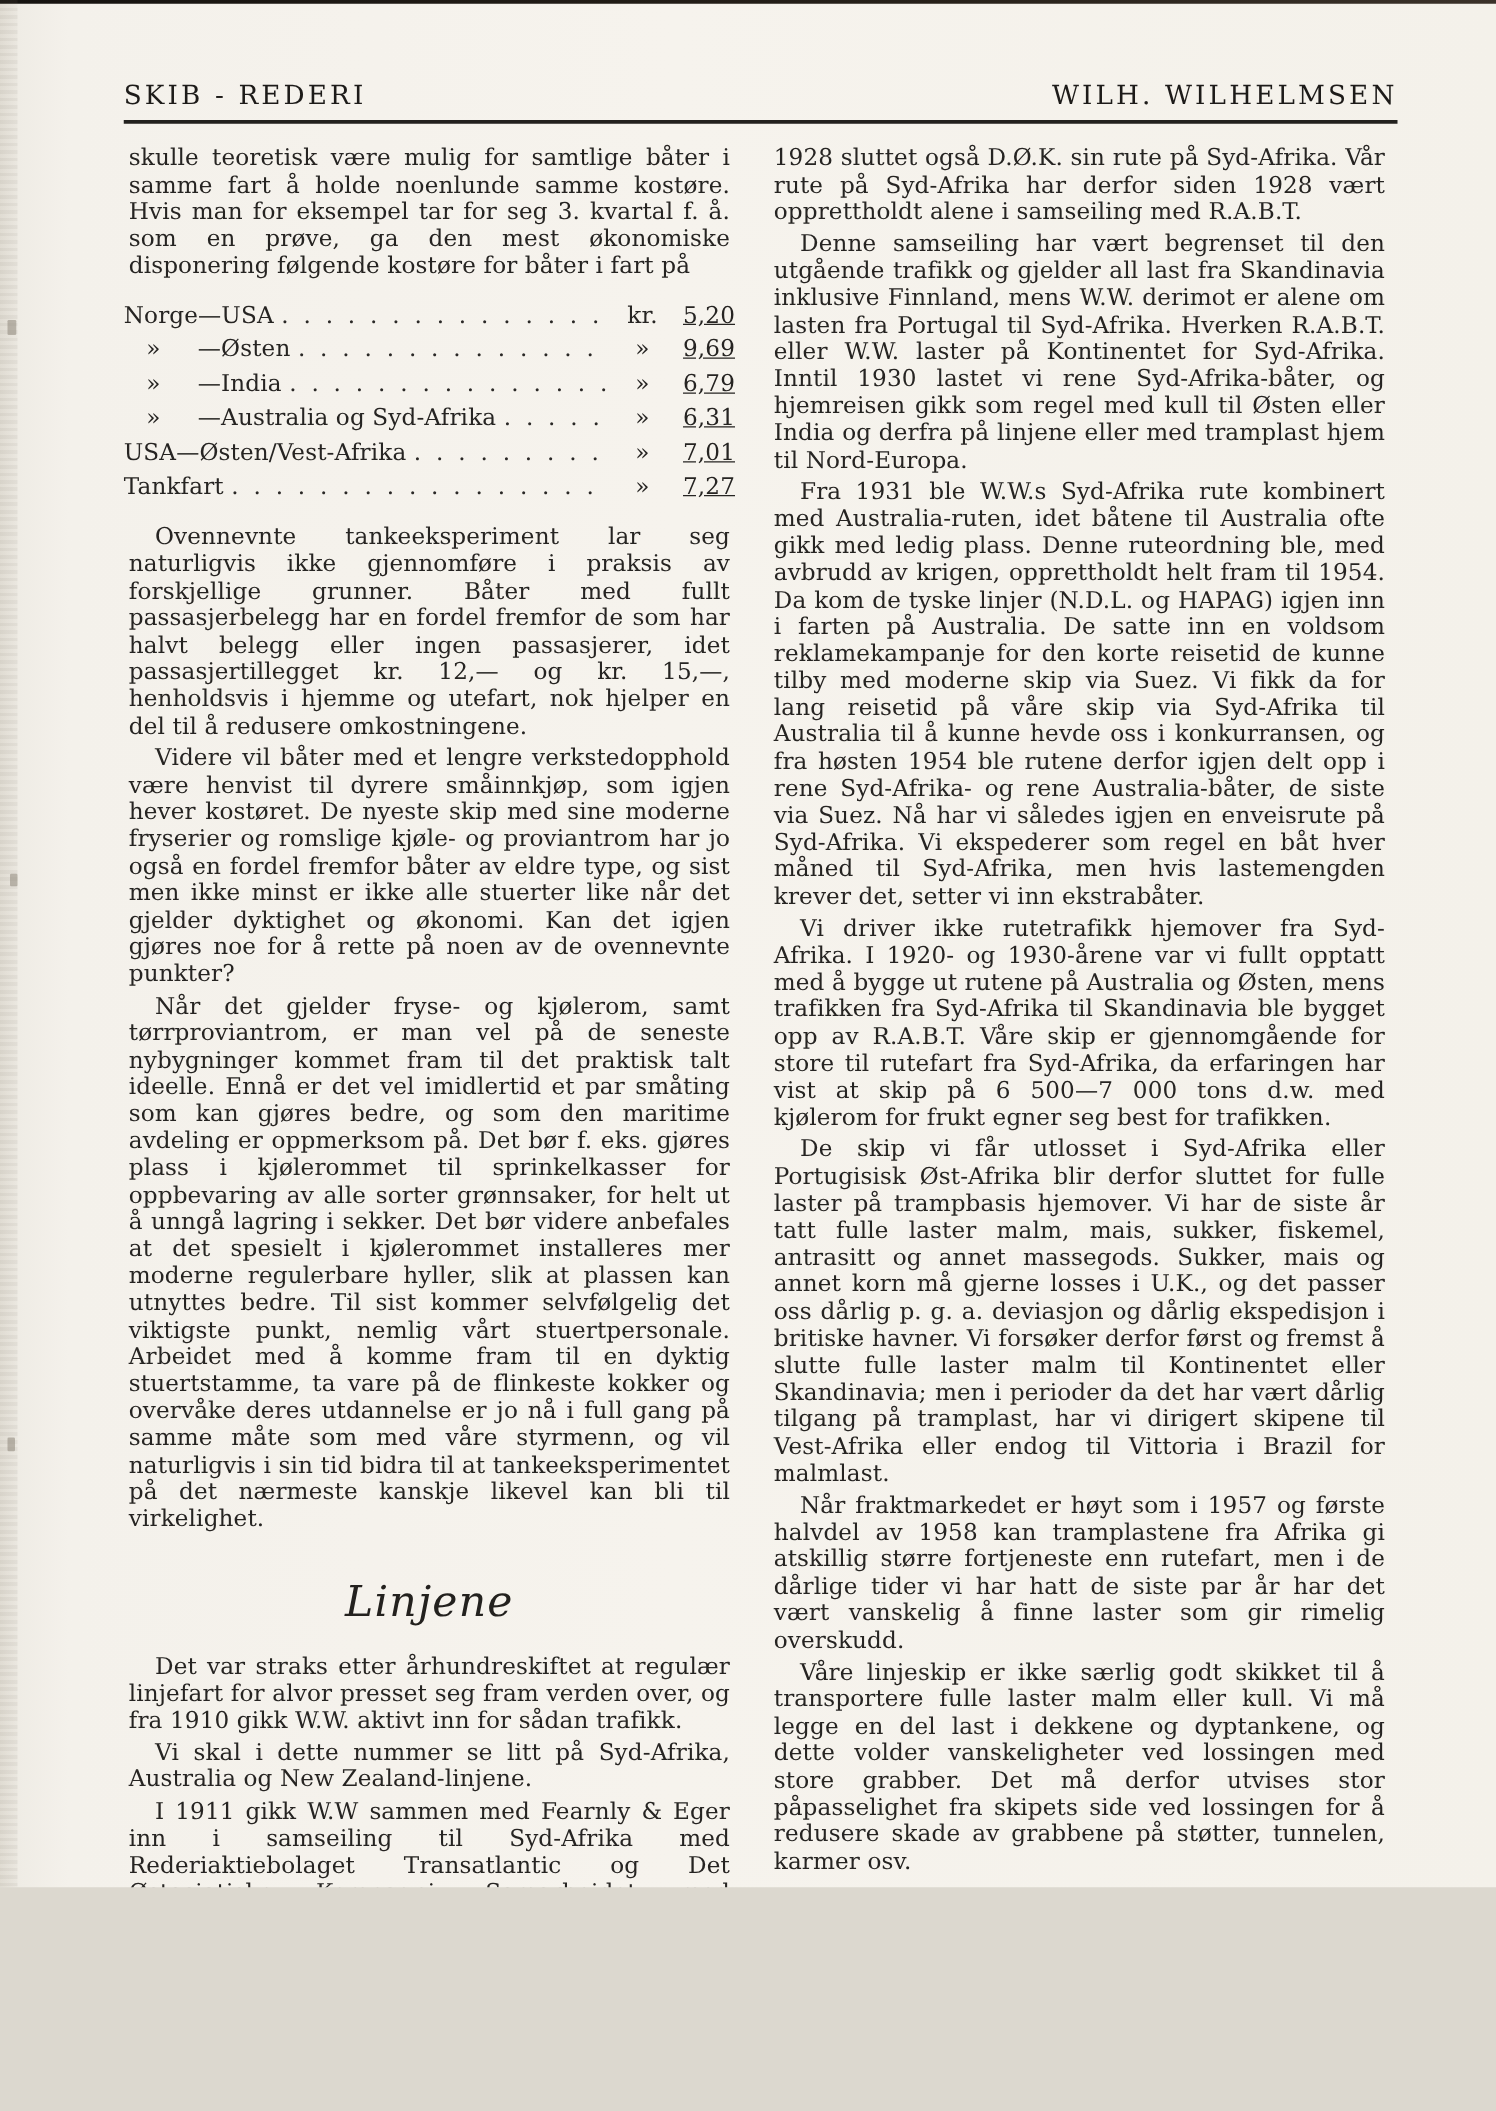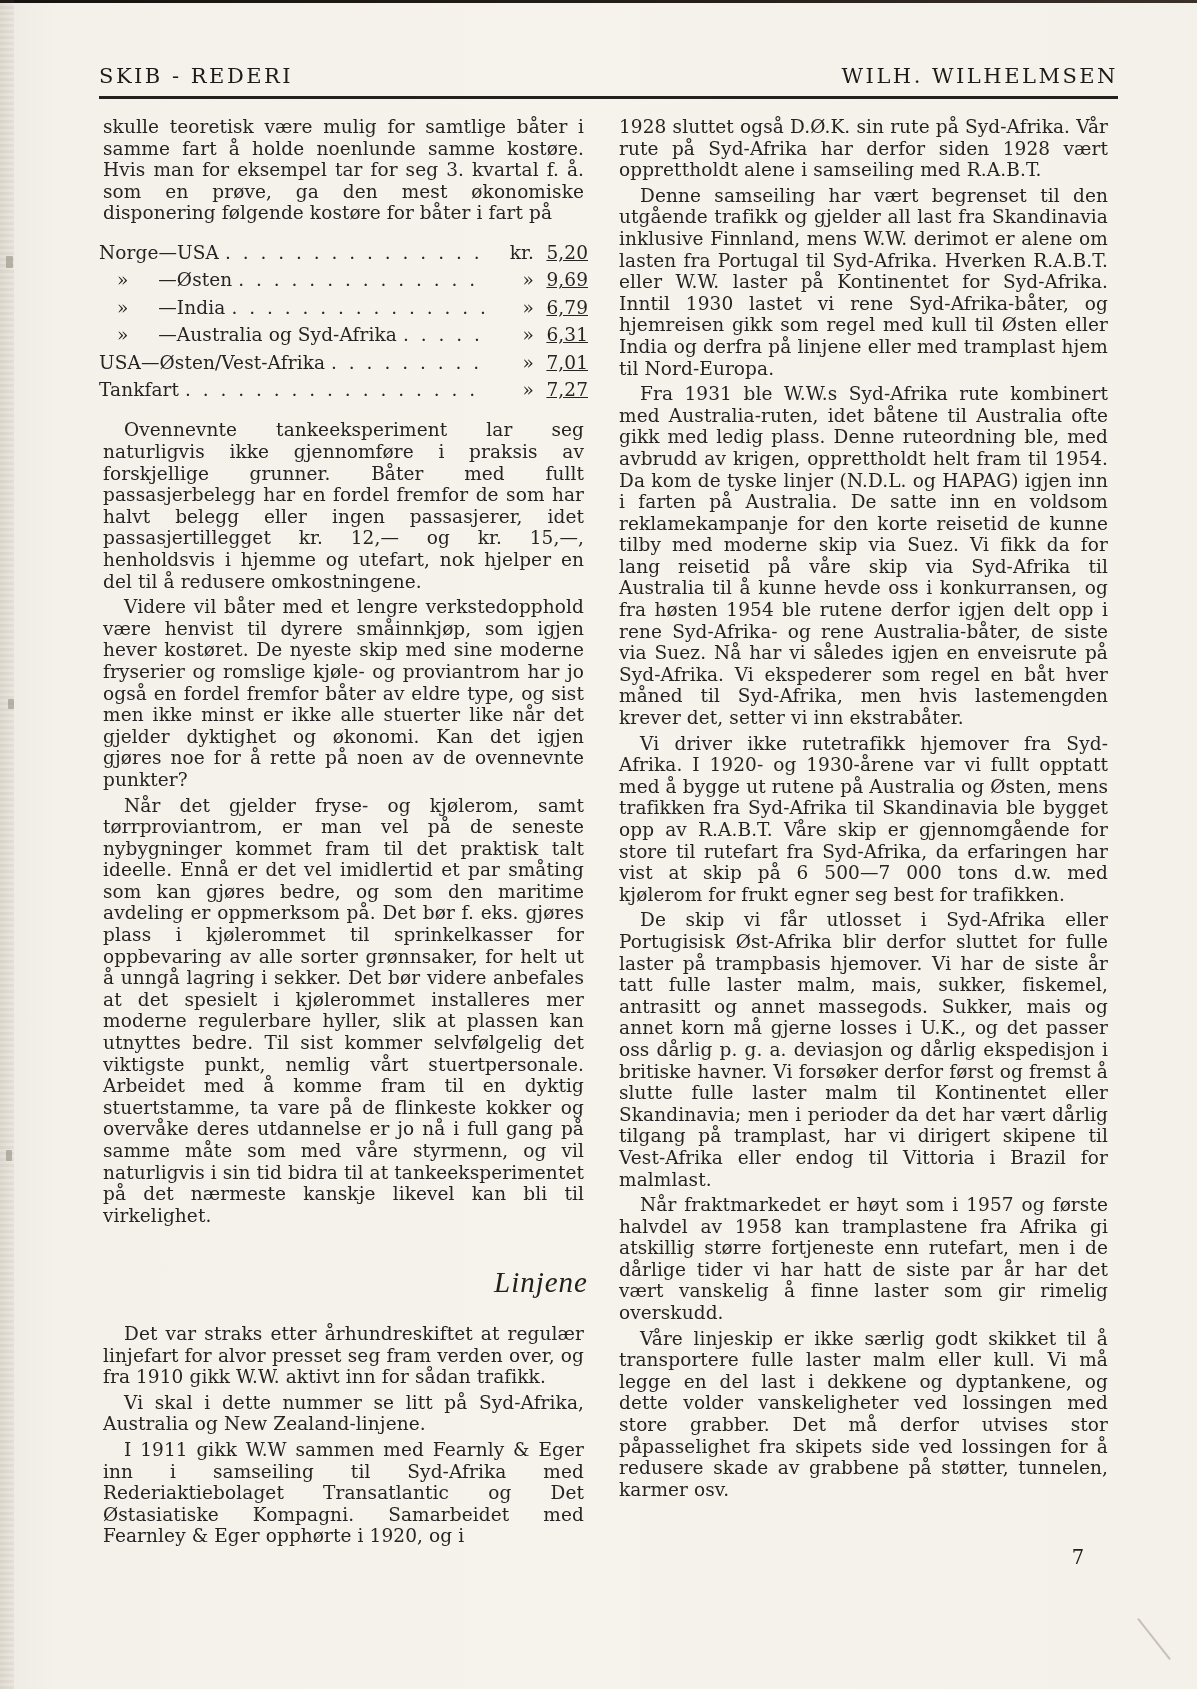--- a/index.html
+++ b/index.html
@@ -1,19 +1,19 @@
 <!DOCTYPE html>
 <html lang="no"><head>
 <meta charset="utf-8">
 <style>
   html, body { margin: 0; padding: 0; background: #dcd8cf; }
   .page {
     position: relative;
     width: 1197px;
-    height: 1689px;
+    height: 1510px;
     margin: 0 auto;
     overflow: hidden;
     background:
       linear-gradient(90deg, #e3dfd6 0px, #efece5 14px, #f4f1eb 55px, #f6f3ed 45%, #f4f1ea 100%);
     color: #262422;
     font-family: "DejaVu Serif", "Liberation Serif", serif;
   }
   .scan-top-edge {
     position: absolute; top: 0; left: 0; right: 0; height: 3px;
     background: linear-gradient(90deg, #161310 0%, #262019 60%, #3a3129 100%);
@@ -58,28 +58,28 @@
   .rate-row {
     display: flex; align-items: baseline;
     line-height: 27.4px; white-space: nowrap;
   }
   .rate-label { flex: 0 0 auto; }
   .rate-leader { flex: 1 1 auto; overflow: hidden; margin: 0 8px 0 6px; }
   .rate-leader::after {
     content: ". . . . . . . . . . . . . . . . . . . . . . . . . . . . . . . . . . . . . .";
     letter-spacing: 3px; color: #2a2826;
   }
-  .rate-currency { flex: 0 0 40px; text-align: right; }
+  .rate-currency { flex: 0 0 40px; text-align: center; }
   .rate-value { flex: 0 0 54px; text-align: right; text-decoration: underline; }
 
   .section-heading {
     margin: 46px 0 29px 0;
-    text-align: right; text-indent: 0;
+    text-align: center; text-indent: 0;
     font-style: italic; font-weight: normal;
-    font-size: 29px; letter-spacing: 1px; color: #23211e; font-family: Liberation Serif, serif;
+    font-size: 34px; letter-spacing: 1px; color: #23211e;
   }
 
   .page-number {
     position: absolute; left: 1058px; top: 1546px; width: 40px;
     text-align: center; font-size: 19.5px; color: #23211e;
   }
 </style>
 </head>
 <body>
 

